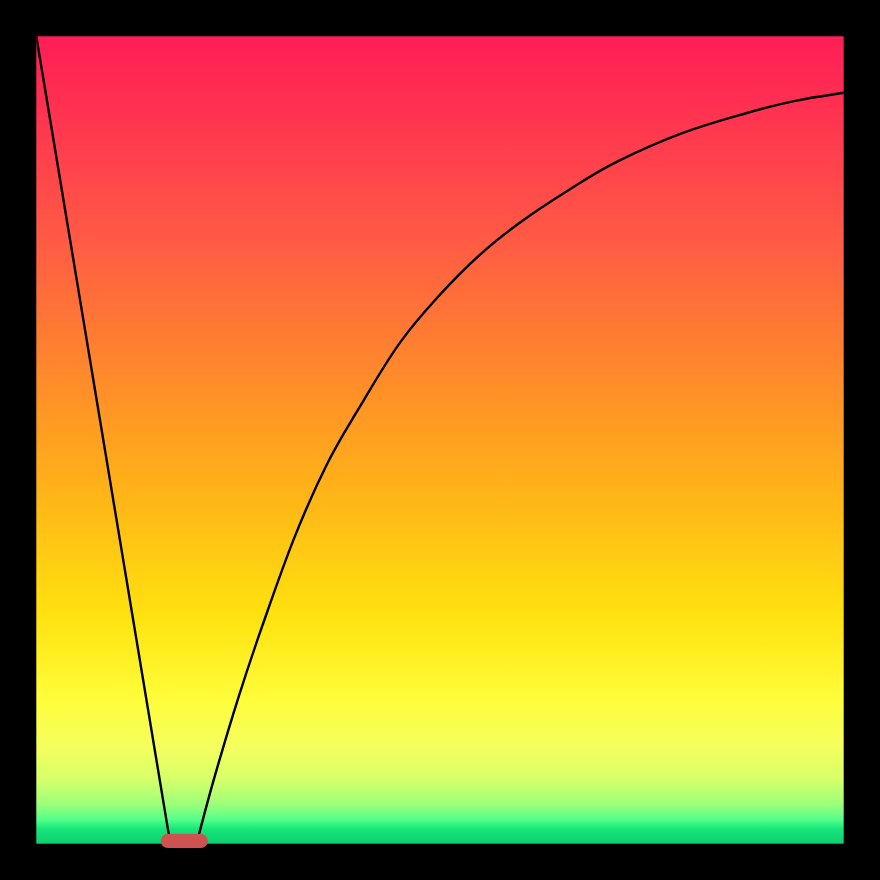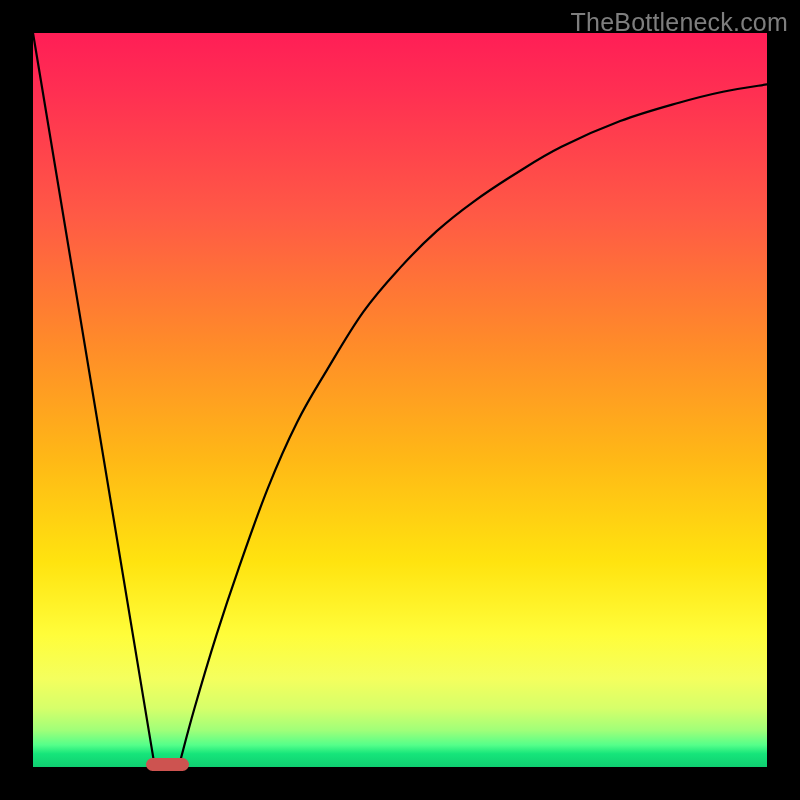--- a/index.html
+++ b/index.html
@@ -75,15 +75,14 @@
     <svg class="curve" viewBox="0 0 734 734" preserveAspectRatio="none">
 
       <path fill="none" stroke="#000000" stroke-width="2.2" stroke-linecap="round" stroke-linejoin="round" d="M0.00 0.00 L121.11 729.60"></path>
       <path fill="none" stroke="#000000" stroke-width="2.2" stroke-linecap="round" stroke-linejoin="round" d="M146.80 729.60 C 149.44 719.82, 154.87 698.27, 161.48 675.28 C 168.09 652.29, 175.57 626.98, 183.50 601.88 C 191.43 576.78, 196.27 562.24, 205.52 535.82 C 214.77 509.40, 224.31 481.50, 234.88 455.08 C 245.45 428.66, 253.67 410.16, 264.24 389.02 C 274.81 367.88, 281.71 357.46, 293.60 337.64 C 305.49 317.82, 317.09 297.42, 330.30 278.92 C 343.51 260.42, 353.79 249.41, 367.00 234.88 C 380.21 220.35, 390.49 210.07, 403.70 198.18 C 416.91 186.29, 425.87 179.39, 440.40 168.82 C 454.93 158.25, 468.59 149.37, 484.44 139.46 C 500.29 129.55, 509.98 123.02, 528.48 113.77 C 546.98 104.52, 566.06 96.01, 587.20 88.08 C 608.34 80.15, 627.42 75.01, 645.92 69.73 C 664.42 64.45, 674.11 62.02, 689.96 58.72 C 705.81 55.42, 726.07 52.70, 734.00 51.38"></path>
     </svg>
 
     <div class="bar" style="left: 112.7px; top: 725.1px; width: 43.3px; background: rgb(205, 83, 80);"></div>
 
   </div>
 
-  <div class="watermark">TheBottleneck.com</div>
 
 </div>
 
 </body></html>

